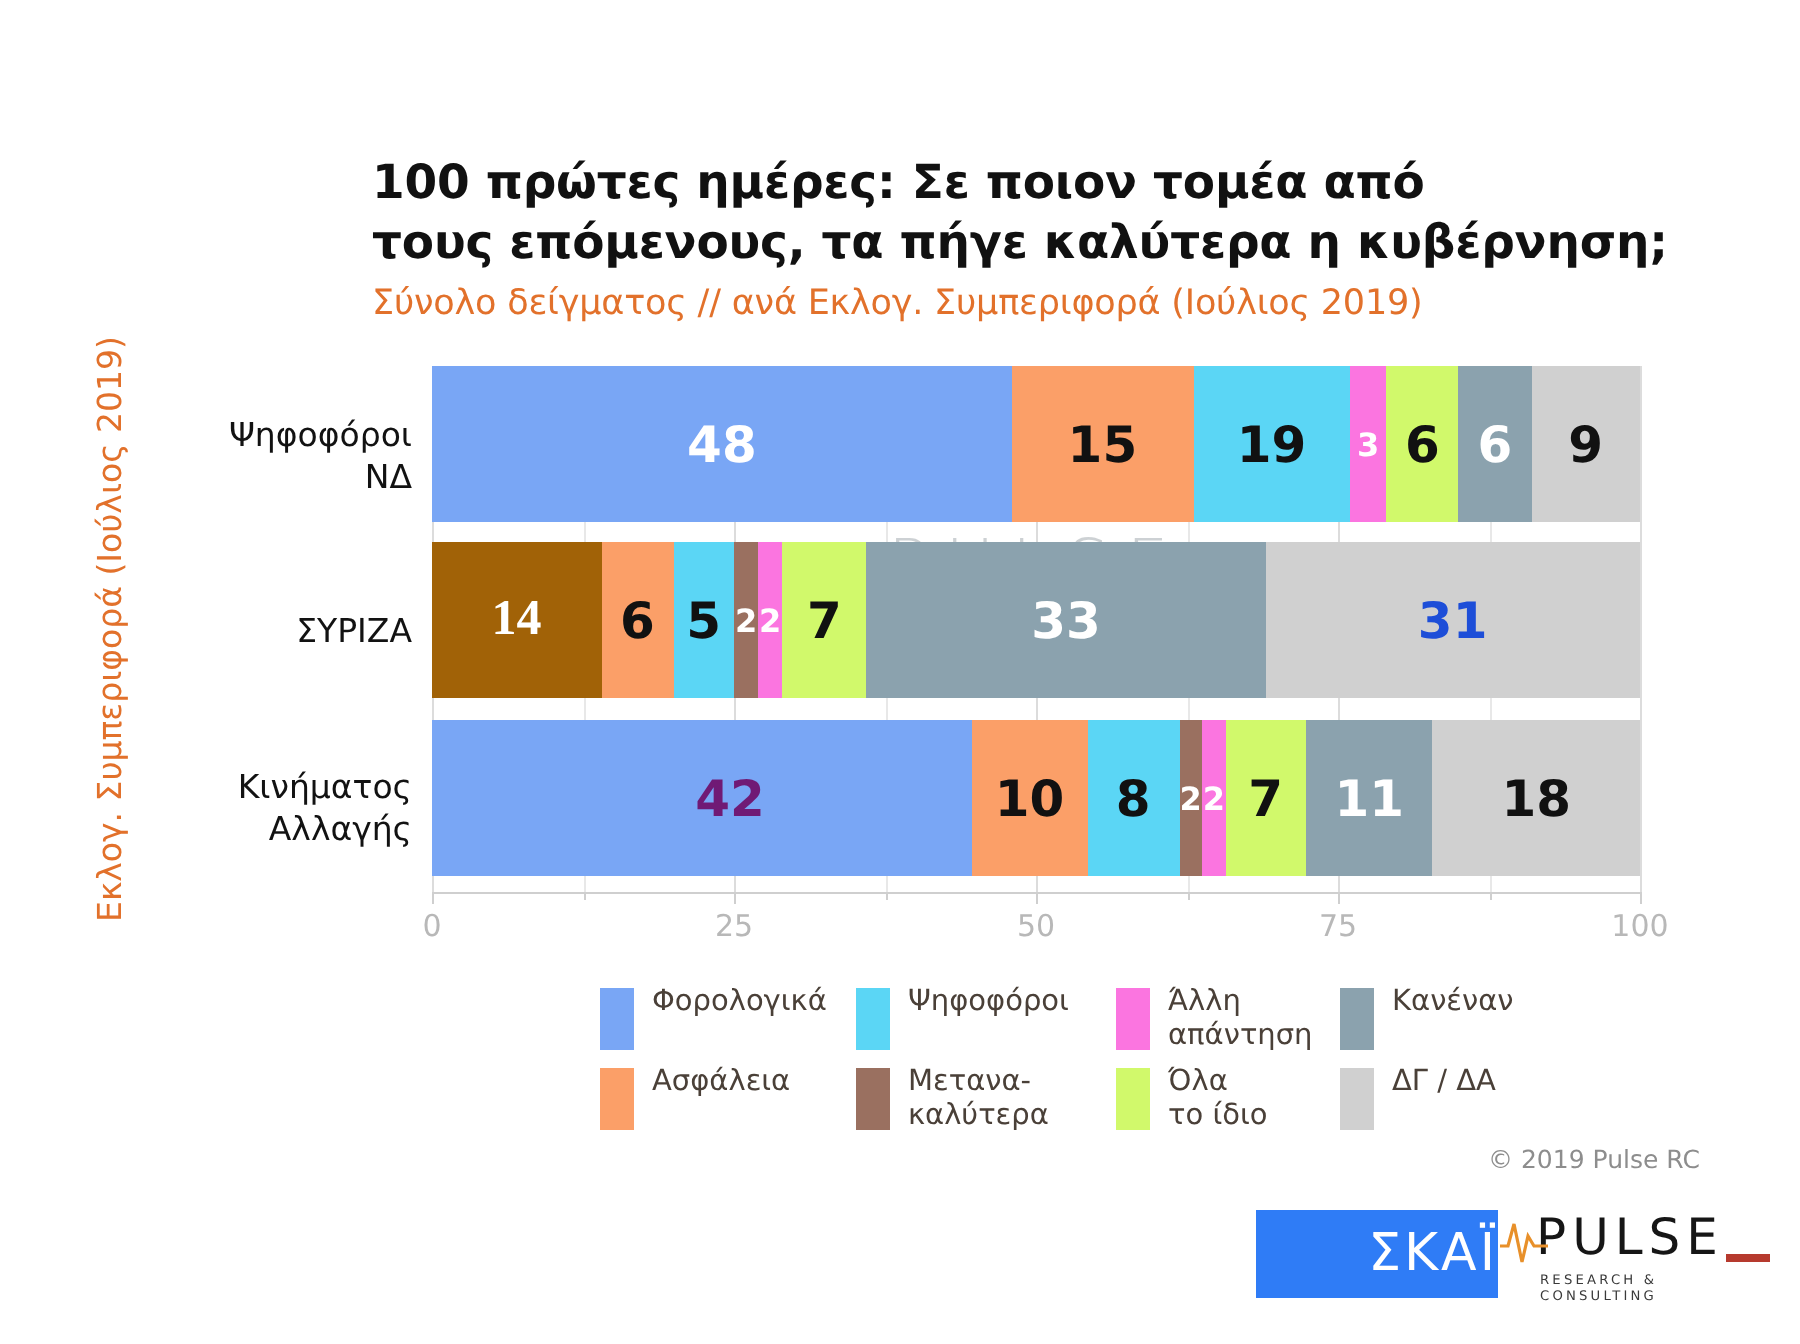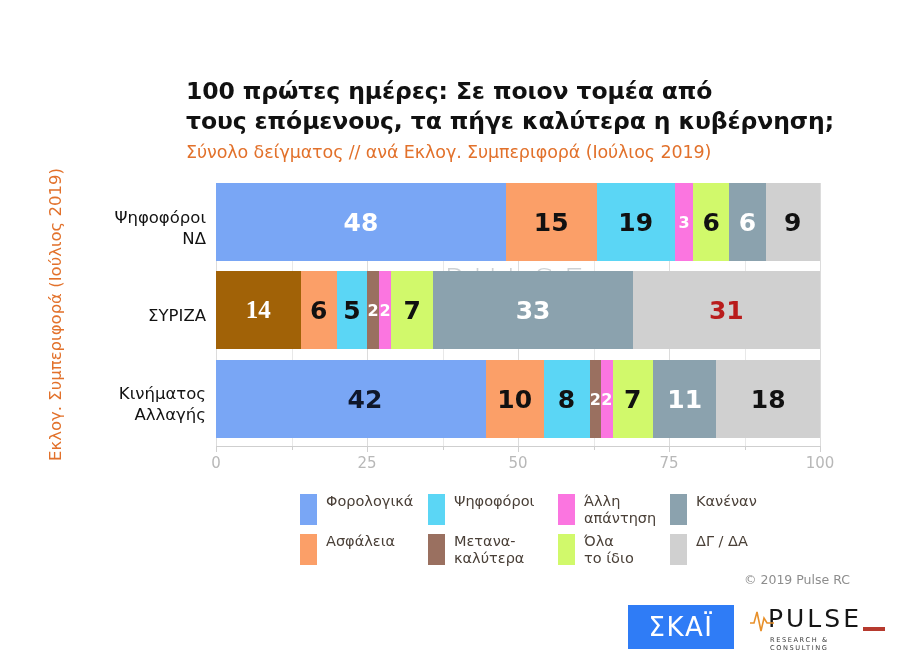--- a/index.html
+++ b/index.html
@@ -224,21 +224,22 @@
   }
   #skai-logo {
     position: absolute;
     left: 0;
     top: 0;
     width: 106px;
     height: 44px;
     background: #2f7cf6;
     display: flex;
     align-items: center;
-    justify-content: center;
+    justify-content: flex-end;
+    padding-left: 15px;
   }
   #skai-logo .skai-text {
     color: #ffffff;
     font-size: 26px;
     letter-spacing: 1.5px;
     font-weight: 400;
   }
   #pulse-logo {
     position: absolute;
     left: 122px;
@@ -360,26 +361,26 @@
       </div>
       <div class="seg" title="Άλλη απάντηση: 2" style="width: 2%; background: rgb(251, 117, 224); color: rgb(255, 255, 255);">
         <span class="lbl" style="font-size: 16px;">2</span>
       </div>
       <div class="seg" title="Όλα το ίδιο: 7" style="width: 7%; background: rgb(209, 249, 107); color: rgb(17, 17, 17);">
         <span class="lbl">7</span>
       </div>
       <div class="seg" title="Κανέναν: 33" style="width: 33%; background: rgb(139, 162, 174); color: rgb(255, 255, 255);">
         <span class="lbl">33</span>
       </div>
-      <div class="seg" title="ΔΓ / ΔΑ: 31" style="width: 31%; background: rgb(208, 208, 208); color: #b91c1c;">
+      <div class="seg" title="ΔΓ / ΔΑ: 31" style="width: 31%; background: rgb(208, 208, 208); color: #1d4ed8;">
         <span class="lbl">31</span>
       </div>
     </div>
     <div class="bar-row r2">
-      <div class="seg" title="Φορολογικά: 42" style="width: 42%; background: rgb(121, 166, 245); color: #0f172a; padding-left: 28px;">
+      <div class="seg" title="Φορολογικά: 42" style="width: 42%; background: rgb(121, 166, 245); color: #701a75; padding-left: 28px;">
         <span class="lbl">42</span>
       </div>
       <div class="seg" title="Ασφάλεια: 10" style="width: 10%; background: rgb(251, 159, 104); color: rgb(17, 17, 17);">
         <span class="lbl">10</span>
       </div>
       <div class="seg" title="Επενδύσεις: 8" style="width: 8%; background: rgb(91, 214, 245); color: rgb(17, 17, 17);">
         <span class="lbl">8</span>
       </div>
       <div class="seg" title="Μεταναστευτικό: 2" style="width: 2%; background: rgb(154, 112, 96); color: rgb(255, 255, 255);">
         <span class="lbl" style="font-size: 16px;">2</span>

